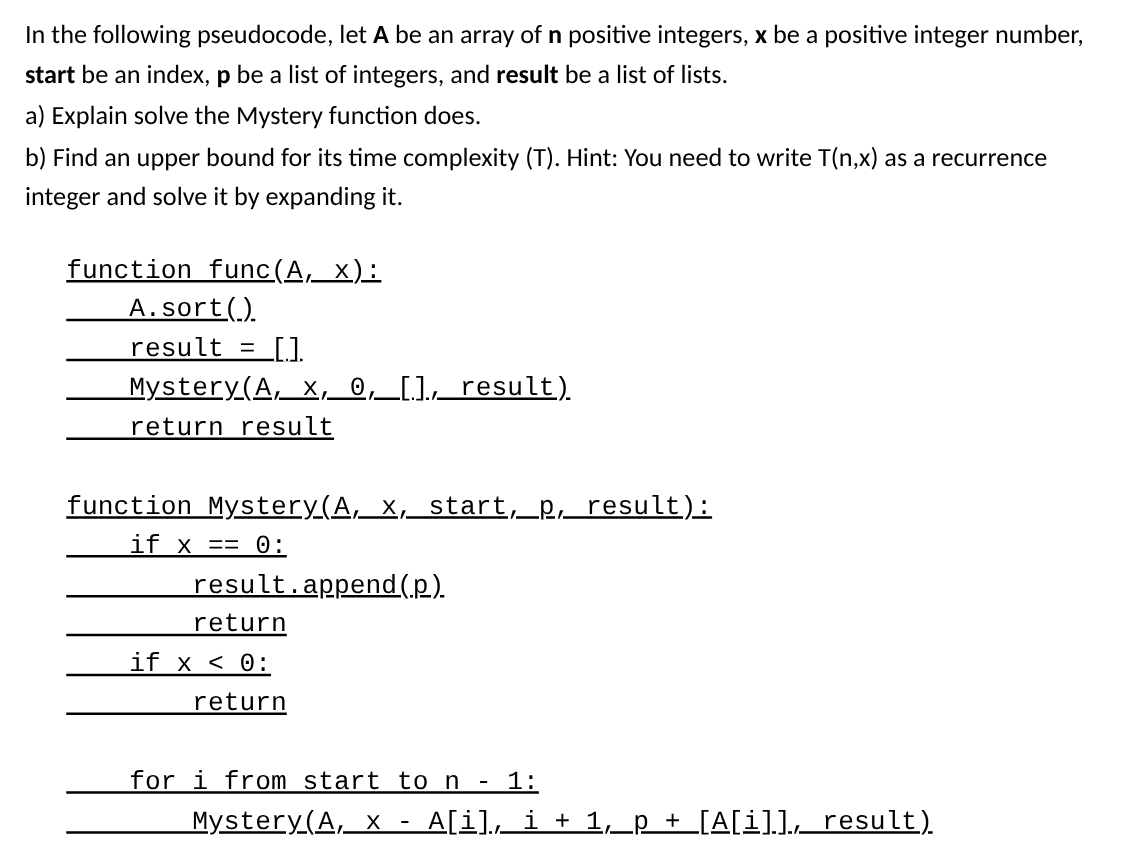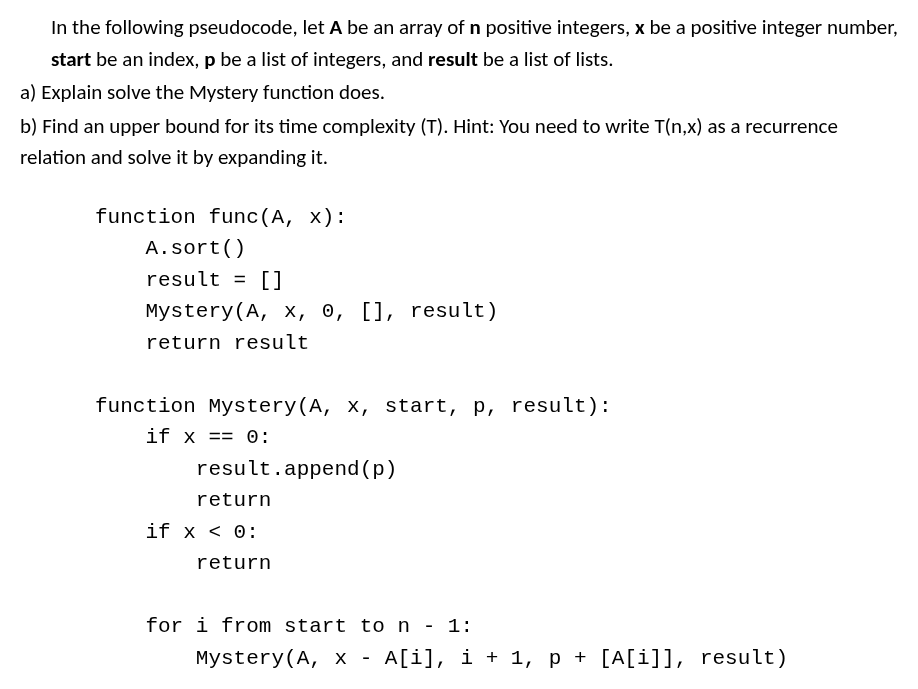--- a/index.html
+++ b/index.html
@@ -11,47 +11,47 @@
       background: #ffffff;
       font-family: Calibri, 'Segoe UI', Arial, sans-serif;
       font-size: 21px;
       color: #000000;
       padding: 12px 20px;
       width: 918px;
       line-height: 1.5;
     }
     .intro {
       margin-bottom: 2px;
-      margin-left: 31px;
     }
     .question {
       margin-bottom: 2px;
     }
     .bold {
       font-weight: bold;
     }
     .code-block {
       font-family: 'Courier New', Courier, monospace;
       font-size: 21px;
       white-space: pre;
       margin-top: 28px;
-      margin-left: 75px;
+      margin-left: 33px;
       line-height: 1.5;
+      text-decoration: underline;
     }
   </style>
 </head>
 <body>
 
 <p class="intro">
   <span> In the following pseudocode, let </span><span class="bold">A</span><span> be an array of </span><span class="bold">n</span><span> positive integers, </span><span class="bold">x</span><span> be a positive integer number, </span><span class="bold">start</span><span> be an index, </span><span class="bold">p</span><span> be a list of integers, and </span><span class="bold">result</span><span> be a list of lists.</span>
 </p>
 
 <p class="question">a) Explain solve the Mystery function does.</p>
 
-<p class="question">b) Find an upper bound for its time complexity (T). Hint: You need to write T(n,x) as a recurrence relation and solve it by expanding it.</p>
+<p class="question">b) Find an upper bound for its time complexity (T). Hint: You need to write T(n,x) as a recurrence integer and solve it by expanding it.</p>
 
 <div class="code-block">function func(A, x):
     A.sort()
     result = []
     Mystery(A, x, 0, [], result)
     return result
 
 function Mystery(A, x, start, p, result):
     if x == 0:
         result.append(p)

